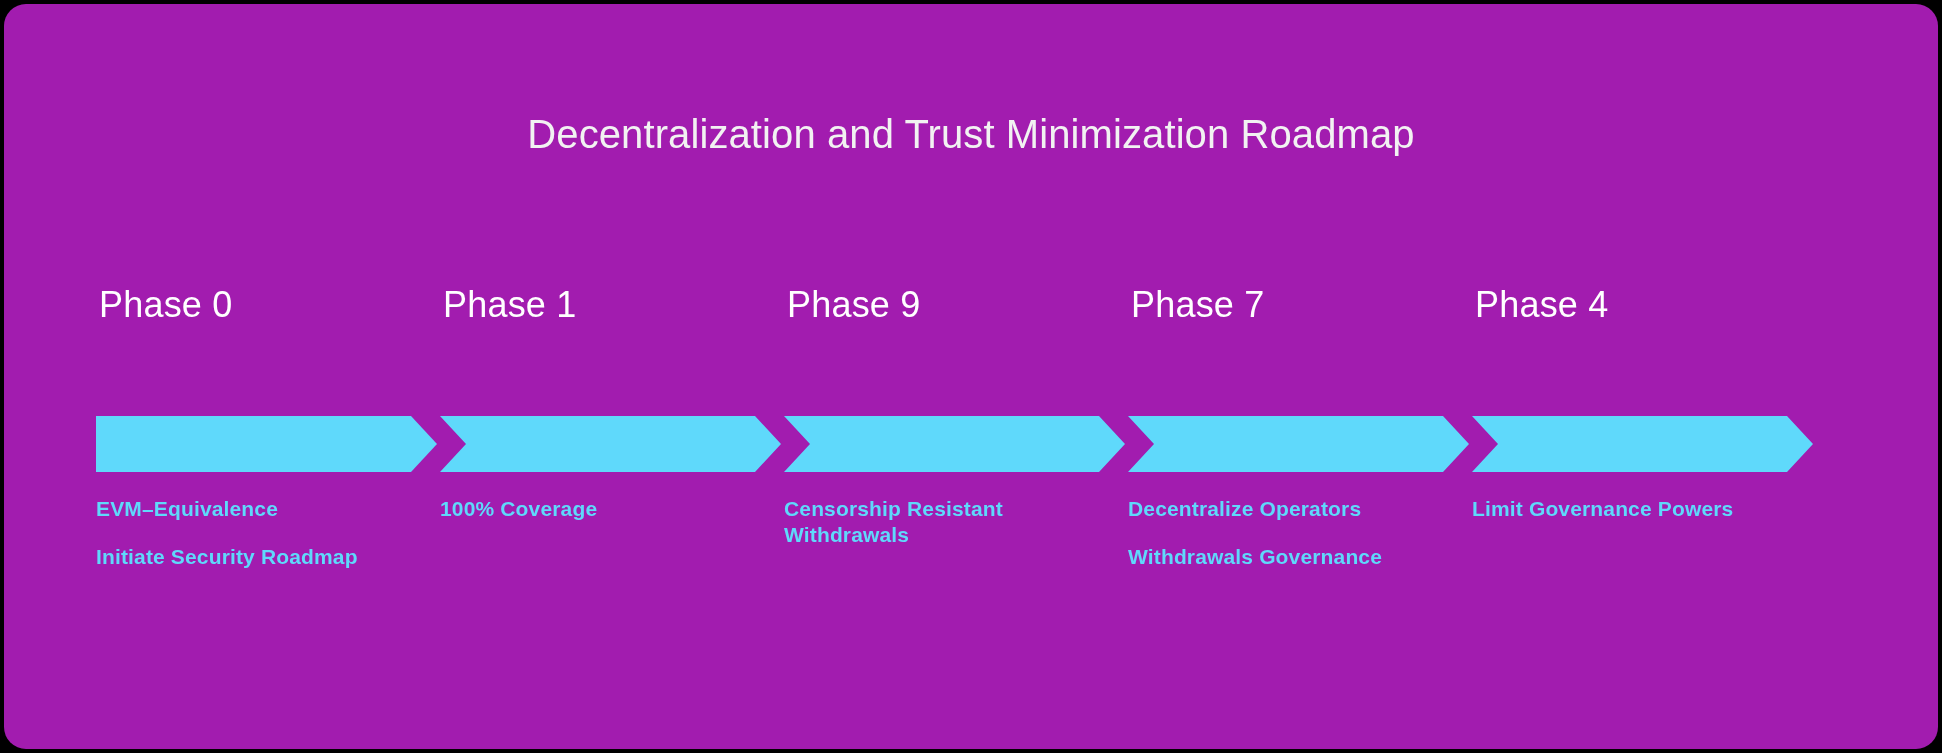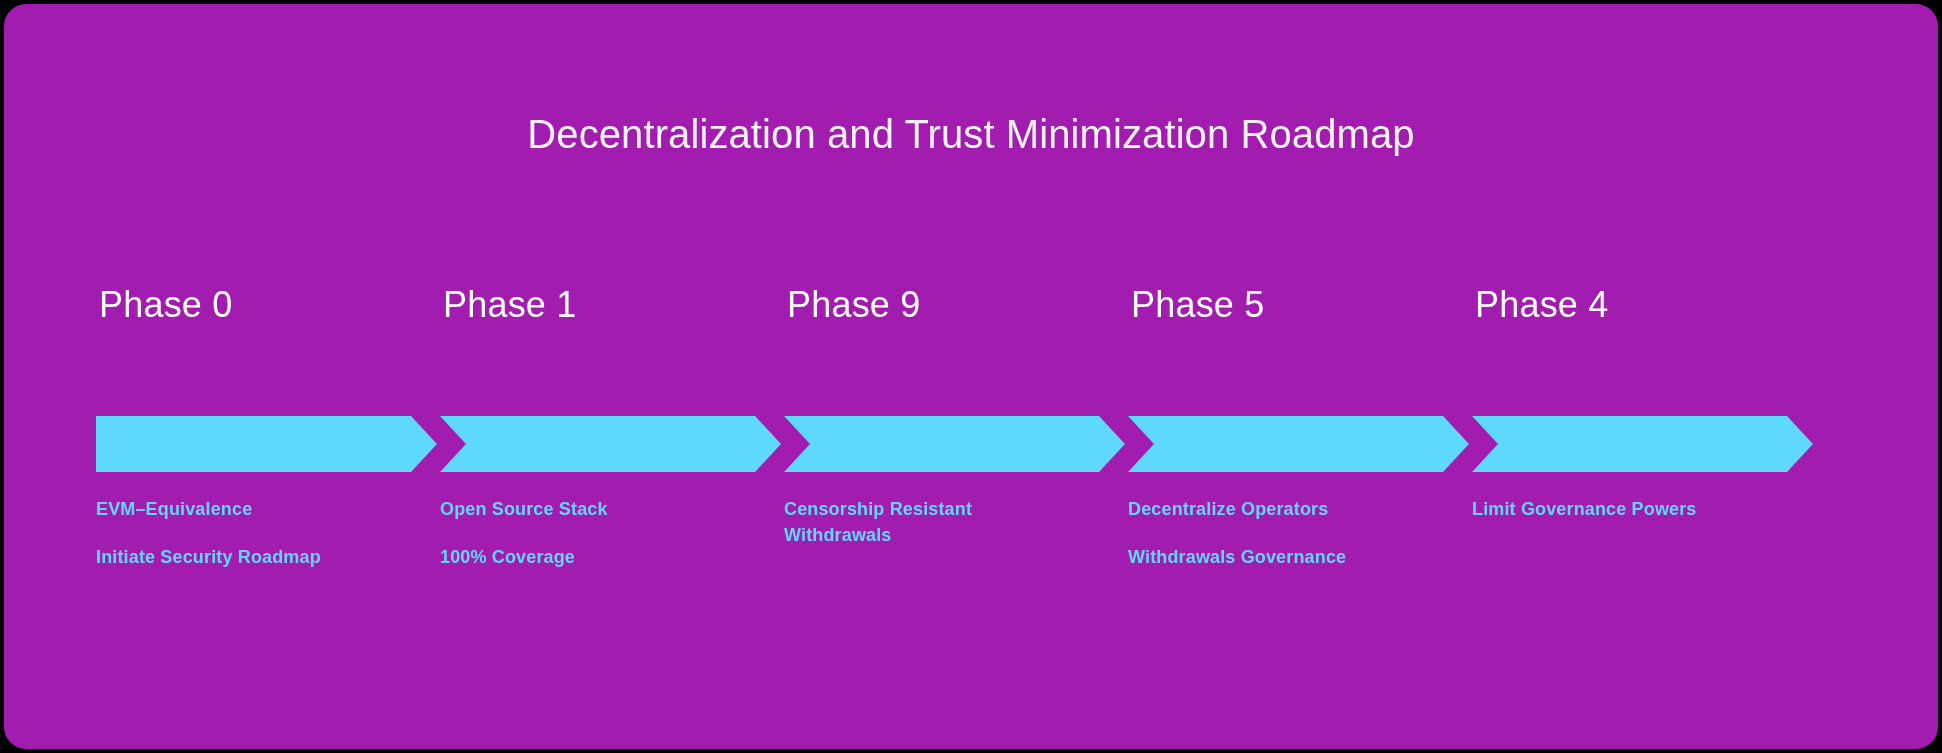--- a/index.html
+++ b/index.html
@@ -104,21 +104,21 @@
   .arrow.chev {
     clip-path: polygon(0 0, calc(100% - 26px) 0, 100% 50%, calc(100% - 26px) 100%, 0 100%, 26px 50%);
   }
 
   
   .items-row .col {
     padding-right: 18px;
   }
   .item {
     color: #5fd9fb;
-    font-size: 18px;
+    font-size: 21px;
     font-weight: 700;
     line-height: 26px;
     letter-spacing: 0.15px;
     margin-bottom: 22px;
     max-width: 300px;
   }
   .item:last-child { margin-bottom: 0; }
 </style>
 </head>
 <body>
@@ -133,21 +133,21 @@
       <div class="col">
         <div class="phase-label">Phase 0</div>
       </div>
       <div class="col">
         <div class="phase-label">Phase 1</div>
       </div>
       <div class="col">
         <div class="phase-label">Phase 9</div>
       </div>
       <div class="col">
-        <div class="phase-label">Phase 5</div>
+        <div class="phase-label">Phase 7</div>
       </div>
       <div class="col">
         <div class="phase-label">Phase 4</div>
       </div>
     </div>
 
     <div class="arrow-row">
       <div class="col">
         <div class="arrow first"></div>
       </div>
@@ -164,21 +164,20 @@
         <div class="arrow chev"></div>
       </div>
     </div>
 
     <div class="items-row">
       <div class="col">
         <div class="item">EVM–Equivalence</div>
         <div class="item">Initiate Security Roadmap</div>
       </div>
       <div class="col">
-        <div class="item">Open Source Stack</div>
         <div class="item">100% Coverage</div>
       </div>
       <div class="col">
         <div class="item">Censorship Resistant Withdrawals</div>
       </div>
       <div class="col">
         <div class="item">Decentralize Operators</div>
         <div class="item">Withdrawals Governance</div>
       </div>
       <div class="col">

